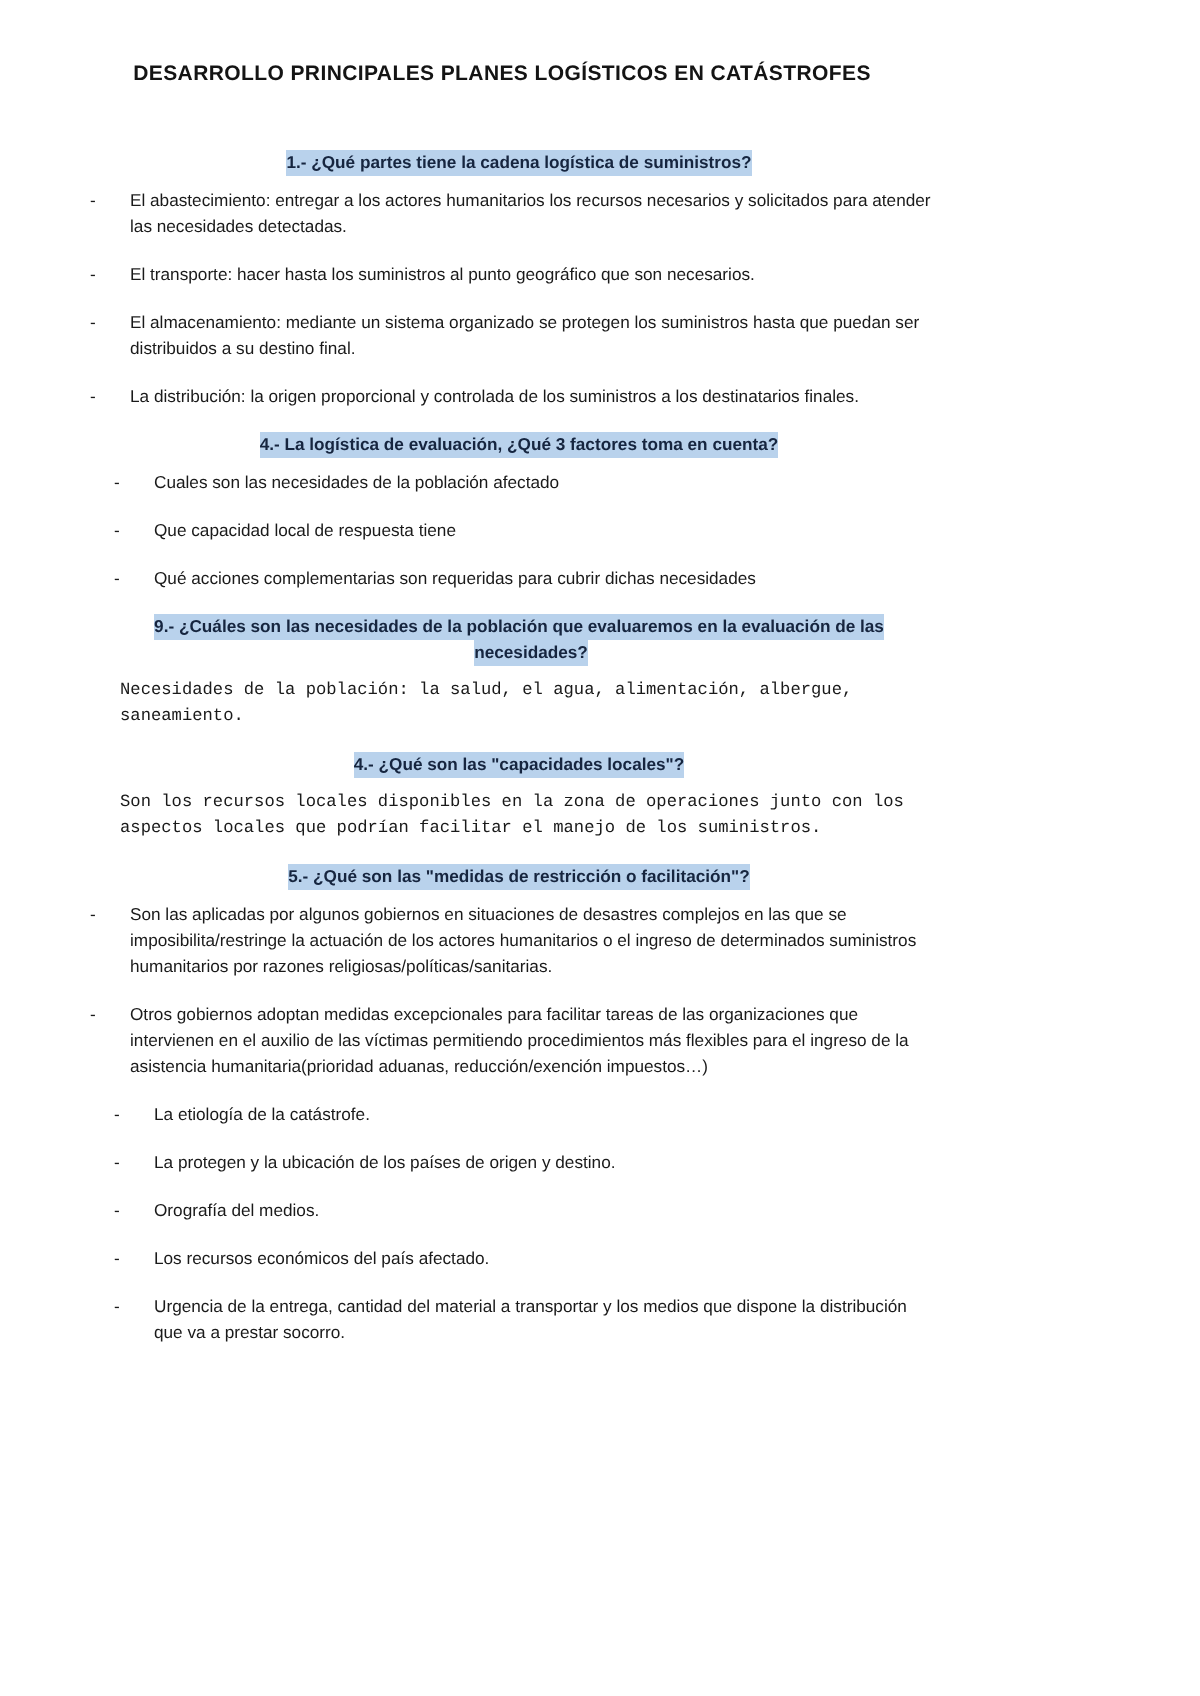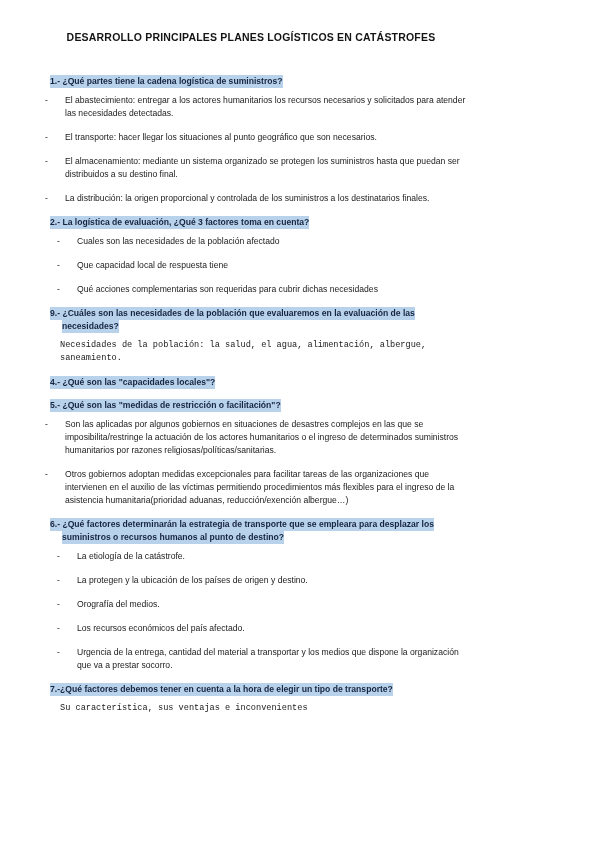--- a/index.html
+++ b/index.html
@@ -32,20 +32,21 @@
   .section{margin:0;}
   .sec-heading{
     font-size:8.6px;
     font-weight:bold;
     color:var(--heading-text);
     line-height:13px;
     margin-top:10px;
     margin-bottom:6px;
     padding-left:29px;
     text-indent:-12px;
+    text-align:center;
   }
   .sec-heading .hl{
     background:var(--highlight);
     padding:1px 0 2px 0;
     box-decoration-break:clone;
     -webkit-box-decoration-break:clone;
   }
   .item{
     display:flex;
     font-size:8.6px;
@@ -70,38 +71,38 @@
       <span class="hl">1.- ¿Qué partes tiene la cadena logística de suministros?</span>
     </div>
     <div class="sec-items">
   <div class="item indent-1">
     <span class="dash">-</span>
     <span class="txt">El abastecimiento: entregar a los actores humanitarios los recursos necesarios y solicitados para atender las necesidades detectadas.</span>
   </div>
 
   <div class="item indent-1">
     <span class="dash">-</span>
-    <span class="txt">El transporte: hacer llegar los situaciones al punto geográfico que son necesarios.</span>
+    <span class="txt">El transporte: hacer hasta los suministros al punto geográfico que son necesarios.</span>
   </div>
 
   <div class="item indent-1">
     <span class="dash">-</span>
     <span class="txt">El almacenamiento: mediante un sistema organizado se protegen los suministros hasta que puedan ser distribuidos a su destino final.</span>
   </div>
 
   <div class="item indent-1">
     <span class="dash">-</span>
     <span class="txt">La distribución: la origen proporcional y controlada de los suministros a los destinatarios finales.</span>
   </div>
 </div>
   </div>
 
   <div class="section">
     <div class="sec-heading">
-      <span class="hl">2.- La logística de evaluación, ¿Qué 3 factores toma en cuenta?</span>
+      <span class="hl">4.- La logística de evaluación, ¿Qué 3 factores toma en cuenta?</span>
     </div>
     <div class="sec-items">
   <div class="item indent-2">
     <span class="dash">-</span>
     <span class="txt">Cuales son las necesidades de la población afectado</span>
   </div>
 
   <div class="item indent-2">
     <span class="dash">-</span>
     <span class="txt">Que capacidad local de respuesta tiene</span>
@@ -123,43 +124,46 @@
 
     <span class="txt">Necesidades de la población: la salud, el agua, alimentación, albergue, saneamiento.</span>
   </div>
 </div>
   </div>
 
   <div class="section">
     <div class="sec-heading">
       <span class="hl">4.- ¿Qué son las "capacidades locales"?</span>
     </div>
+    <div class="sec-items">
+  <div class="item plain">
+
+    <span class="txt">Son los recursos locales disponibles en la zona de operaciones junto con los aspectos locales que podrían facilitar el manejo de los suministros.</span>
+  </div>
+</div>
   </div>
 
   <div class="section">
     <div class="sec-heading">
       <span class="hl">5.- ¿Qué son las "medidas de restricción o facilitación"?</span>
     </div>
     <div class="sec-items">
   <div class="item indent-1">
     <span class="dash">-</span>
     <span class="txt">Son las aplicadas por algunos gobiernos en situaciones de desastres complejos en las que se imposibilita/restringe la actuación de los actores humanitarios o el ingreso de determinados suministros humanitarios por razones religiosas/políticas/sanitarias.</span>
   </div>
 
   <div class="item indent-1">
     <span class="dash">-</span>
-    <span class="txt">Otros gobiernos adoptan medidas excepcionales para facilitar tareas de las organizaciones que intervienen en el auxilio de las víctimas permitiendo procedimientos más flexibles para el ingreso de la asistencia humanitaria(prioridad aduanas, reducción/exención albergue…)</span>
+    <span class="txt">Otros gobiernos adoptan medidas excepcionales para facilitar tareas de las organizaciones que intervienen en el auxilio de las víctimas permitiendo procedimientos más flexibles para el ingreso de la asistencia humanitaria(prioridad aduanas, reducción/exención impuestos…)</span>
   </div>
 </div>
   </div>
 
   <div class="section">
-    <div class="sec-heading">
-      <span class="hl">6.- ¿Qué factores determinarán la estrategia de transporte que se empleara para desplazar los suministros o recursos humanos al punto de destino?</span>
-    </div>
     <div class="sec-items">
   <div class="item indent-2">
     <span class="dash">-</span>
     <span class="txt">La etiología de la catástrofe.</span>
   </div>
 
   <div class="item indent-2">
     <span class="dash">-</span>
     <span class="txt">La protegen y la ubicación de los países de origen y destino.</span>
   </div>
@@ -169,30 +173,19 @@
     <span class="txt">Orografía del medios.</span>
   </div>
 
   <div class="item indent-2">
     <span class="dash">-</span>
     <span class="txt">Los recursos económicos del país afectado.</span>
   </div>
 
   <div class="item indent-2">
     <span class="dash">-</span>
-    <span class="txt">Urgencia de la entrega, cantidad del material a transportar y los medios que dispone la organización que va a prestar socorro.</span>
+    <span class="txt">Urgencia de la entrega, cantidad del material a transportar y los medios que dispone la distribución que va a prestar socorro.</span>
   </div>
 </div>
   </div>
 
-  <div class="section">
-    <div class="sec-heading">
-      <span class="hl">7.-¿Qué factores debemos tener en cuenta a la hora de elegir un tipo de transporte?</span>
-    </div>
-    <div class="sec-items">
-  <div class="item plain">
-
-    <span class="txt">Su característica, sus ventajas e inconvenientes</span>
-  </div>
-</div>
-  </div>
 </div>
 </div>
 
 </body></html>

